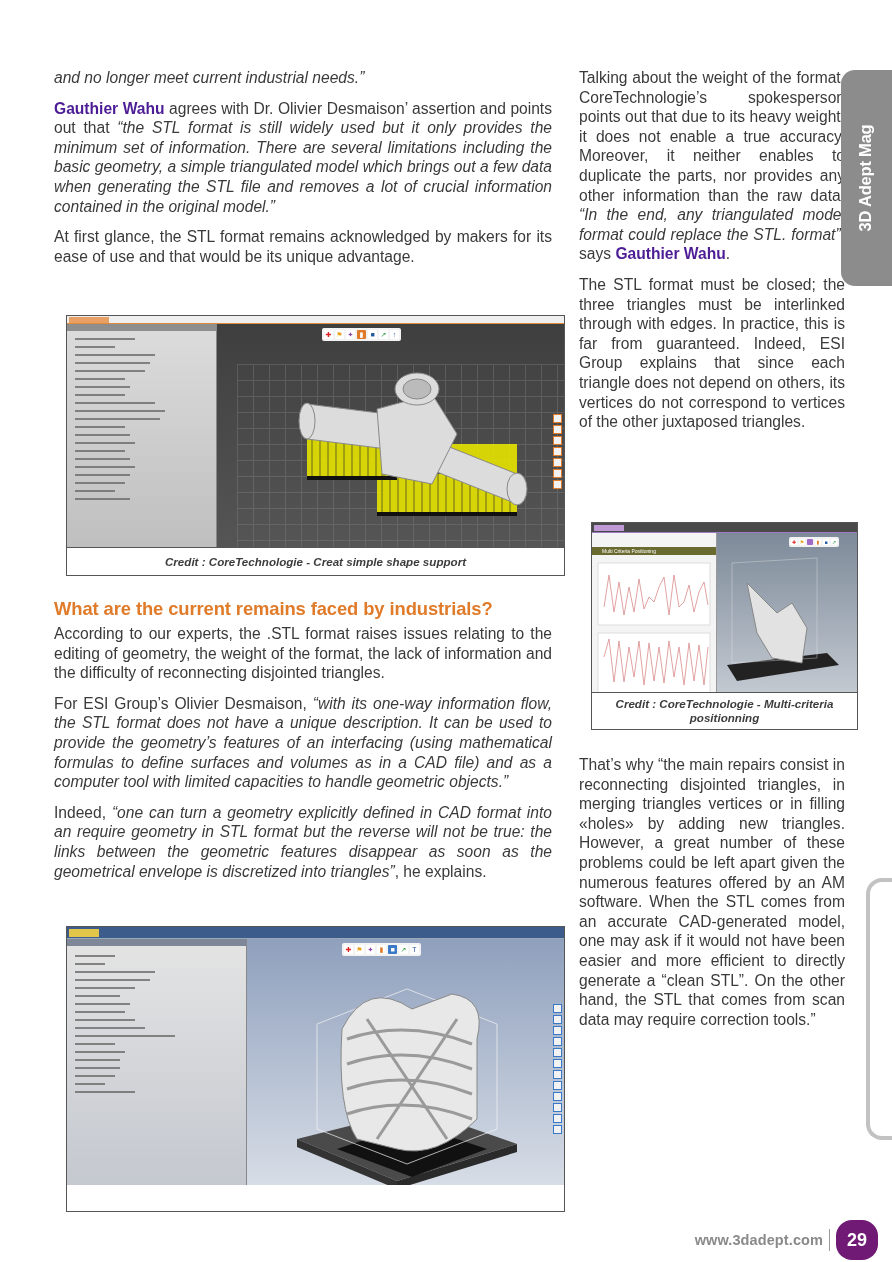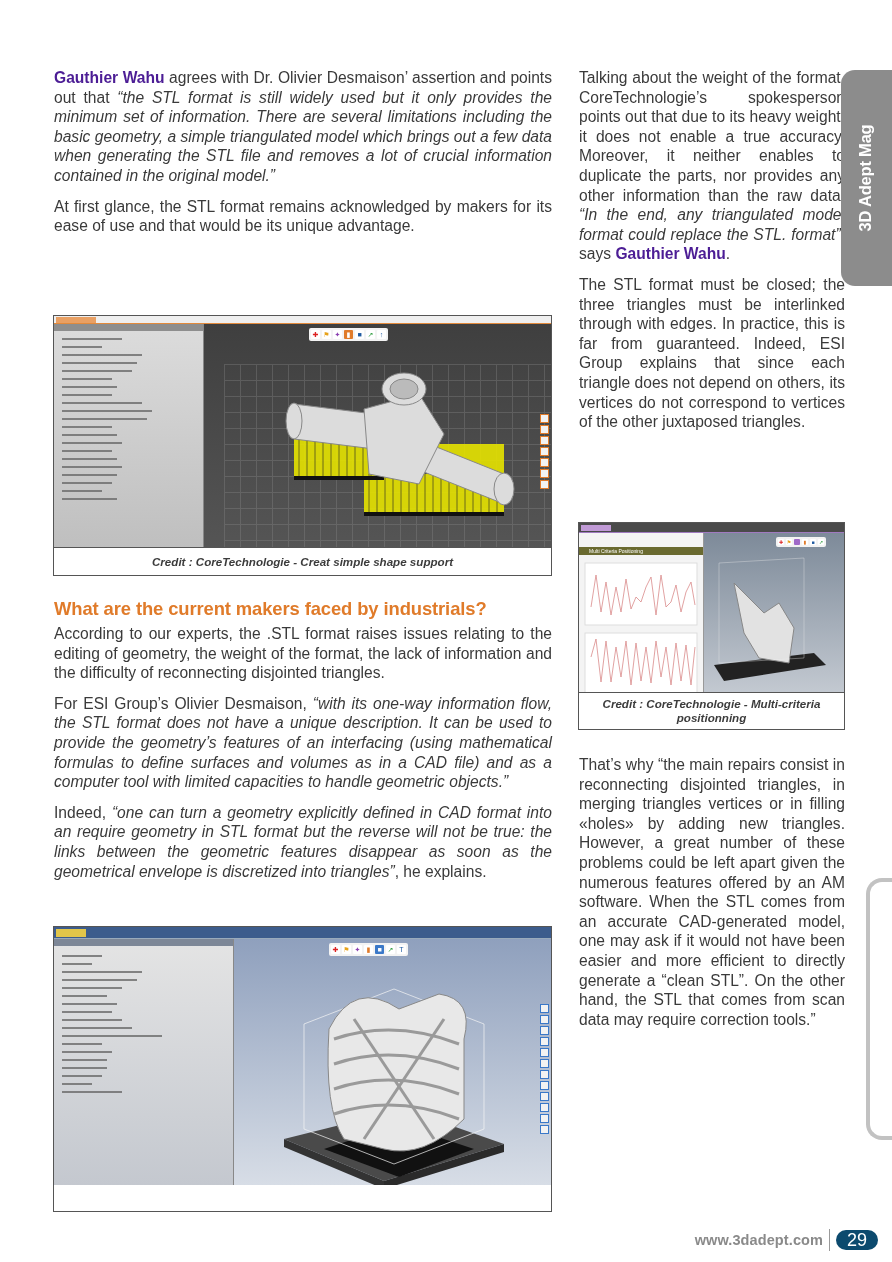--- a/index.html
+++ b/index.html
@@ -9,21 +9,21 @@
   .col-left { position: absolute; left: 54px; top: 68px; width: 498px; }
   .col-right { position: absolute; left: 579px; top: 68px; width: 266px; }
 
   p.body { font-size: 15.6px; line-height: 19.6px; text-align: justify; color: #3a3a3a; margin-bottom: 11px; }
   p.body.tight { margin-bottom: 0; }
   p.body i { font-style: italic; }
   p.body b { font-weight: bold; color: #4c1d95; }
 
   h2.section { font-family: "Liberation Sans", sans-serif; font-weight: bold; color: #e07b2a; font-size: 18.4px; line-height: 22px; margin-bottom: 4px; letter-spacing: -0.1px; }
 
-  .figure { position: absolute; border: 1.5px solid #555; background: #fff; }
+  .figure { position: absolute; border: 1.5px solid #555; background: #fff; margin-left: 13px; }
   .figure .shot { position: absolute; left: 0; top: 0; right: 0; overflow: hidden; background: #4a4a4a; }
   .figure .caption { position: absolute; left: 0; right: 0; bottom: 0; text-align: center; font-style: italic; font-weight: bold; color: #3c3c3c; font-size: 11.6px; line-height: 15px; border-top: 1.5px solid #555; background: #fff; display: flex; align-items: center; justify-content: center; }
 
   
   #fig1 { left: 53px; top: 315px; width: 499px; height: 261px; }
   #fig1 .shot { height: 232px; }
   #fig1 .caption { height: 28px; }
   
   #fig2 { left: 578px; top: 522px; width: 267px; height: 208px; }
   #fig2 .shot { height: 170px; }
@@ -47,26 +47,27 @@
 
   
   #side-tab { position: absolute; left: 841px; top: 70px; width: 60px; height: 216px; background: #8c8c8c; border-radius: 14px 0 0 14px; }
   #side-tab span { position: absolute; left: 50%; top: 50%; transform: translate(-50%, -50%) rotate(-90deg); transform-origin: center; white-space: nowrap; color: #fff; font-weight: bold; font-size: 16.5px; letter-spacing: -0.2px; margin-left: -6px; }
   #side-outline { position: absolute; left: 866px; top: 878px; width: 40px; height: 262px; border: 4px solid #c2c2c2; border-right: none; border-radius: 16px 0 0 16px; }
 
   
   #footer { position: absolute; right: 14px; top: 1224px; display: flex; align-items: center; height: 32px; }
   #footer .url { font-weight: bold; color: #8a8a8a; font-size: 14.5px; letter-spacing: 0.1px; }
   #footer .sep { width: 1px; height: 22px; background: #9a9a9a; margin: 0 6px; }
-  #footer .page { width: 42px; height: 20px; border-radius: 16px; background: #0c4a6e; color: #fff; font-weight: normal; font-size: 18px; display: flex; align-items: center; justify-content: center; }
+  #footer .page { width: 42px; height: 40px; border-radius: 16px; background: #701a75; color: #fff; font-weight: bold; font-size: 18px; display: flex; align-items: center; justify-content: center; }
 </style>
 </head>
 <body>
 
 <div class="col-left">
+  <p class="body"><i>and no longer meet current industrial needs.”</i></p>
   <p class="body"><b>Gauthier Wahu</b><span> agrees with Dr. Olivier Desmaison’ assertion and points out that </span><i>“the STL format is still widely used but it only provides the minimum set of information. There are several limitations including the basic geometry, a simple triangulated model which brings out a few data when generating the STL file and removes a lot of crucial information contained in the original model.”</i></p>
   <p class="body">At first glance, the STL format remains acknowledged by makers for its ease of use and that would be its unique advantage.</p>
 </div>
 
 <div class="figure" id="fig1">
   <div class="shot">
     <div class="titlebar">
         <div class="tab"></div>
       </div>
     <div class="panel" style="width:150px;">
@@ -134,21 +135,21 @@
         <span></span>
         <span></span>
         <span></span>
       </div>
     </div>
   </div>
   <div class="caption">Credit : CoreTechnologie - Creat simple shape support</div>
 </div>
 
 <div class="col-left" style="top:598px;">
-  <h2 class="section">What are the current makers faced by industrials?</h2>
+  <h2 class="section">What are the current remains faced by industrials?</h2>
   <p class="body">According to our experts, the .STL format raises issues relating to the editing of geometry, the weight of the format, the lack of information and the difficulty of reconnecting disjointed triangles.</p>
   <p class="body"><span>For ESI Group’s Olivier Desmaison, </span><i>“with its one-way information flow, the STL format does not have a unique description.  It can be used to provide the geometry’s features of an interfacing (using mathematical formulas to define surfaces and volumes as in a CAD file) and as a computer tool with limited capacities to handle geometric objects.”</i></p>
   <p class="body tight"><span>Indeed, </span><i>“one can turn a geometry explicitly defined in CAD format into an require geometry in STL format but the reverse will not be true: the links between the geometric features disappear as soon as the geometrical envelope is discretized into triangles”</i><span>, he explains.</span></p>
 </div>
 
 <div class="figure" id="fig3">
   <div class="shot">
     <div class="titlebar" style="height:12px; background:#3c5c8c; border-bottom:1px solid #9ab;">
         <div class="tab" style="background:#e2c64a; width:30px; height:8px; top:2px;"></div>
       </div>

